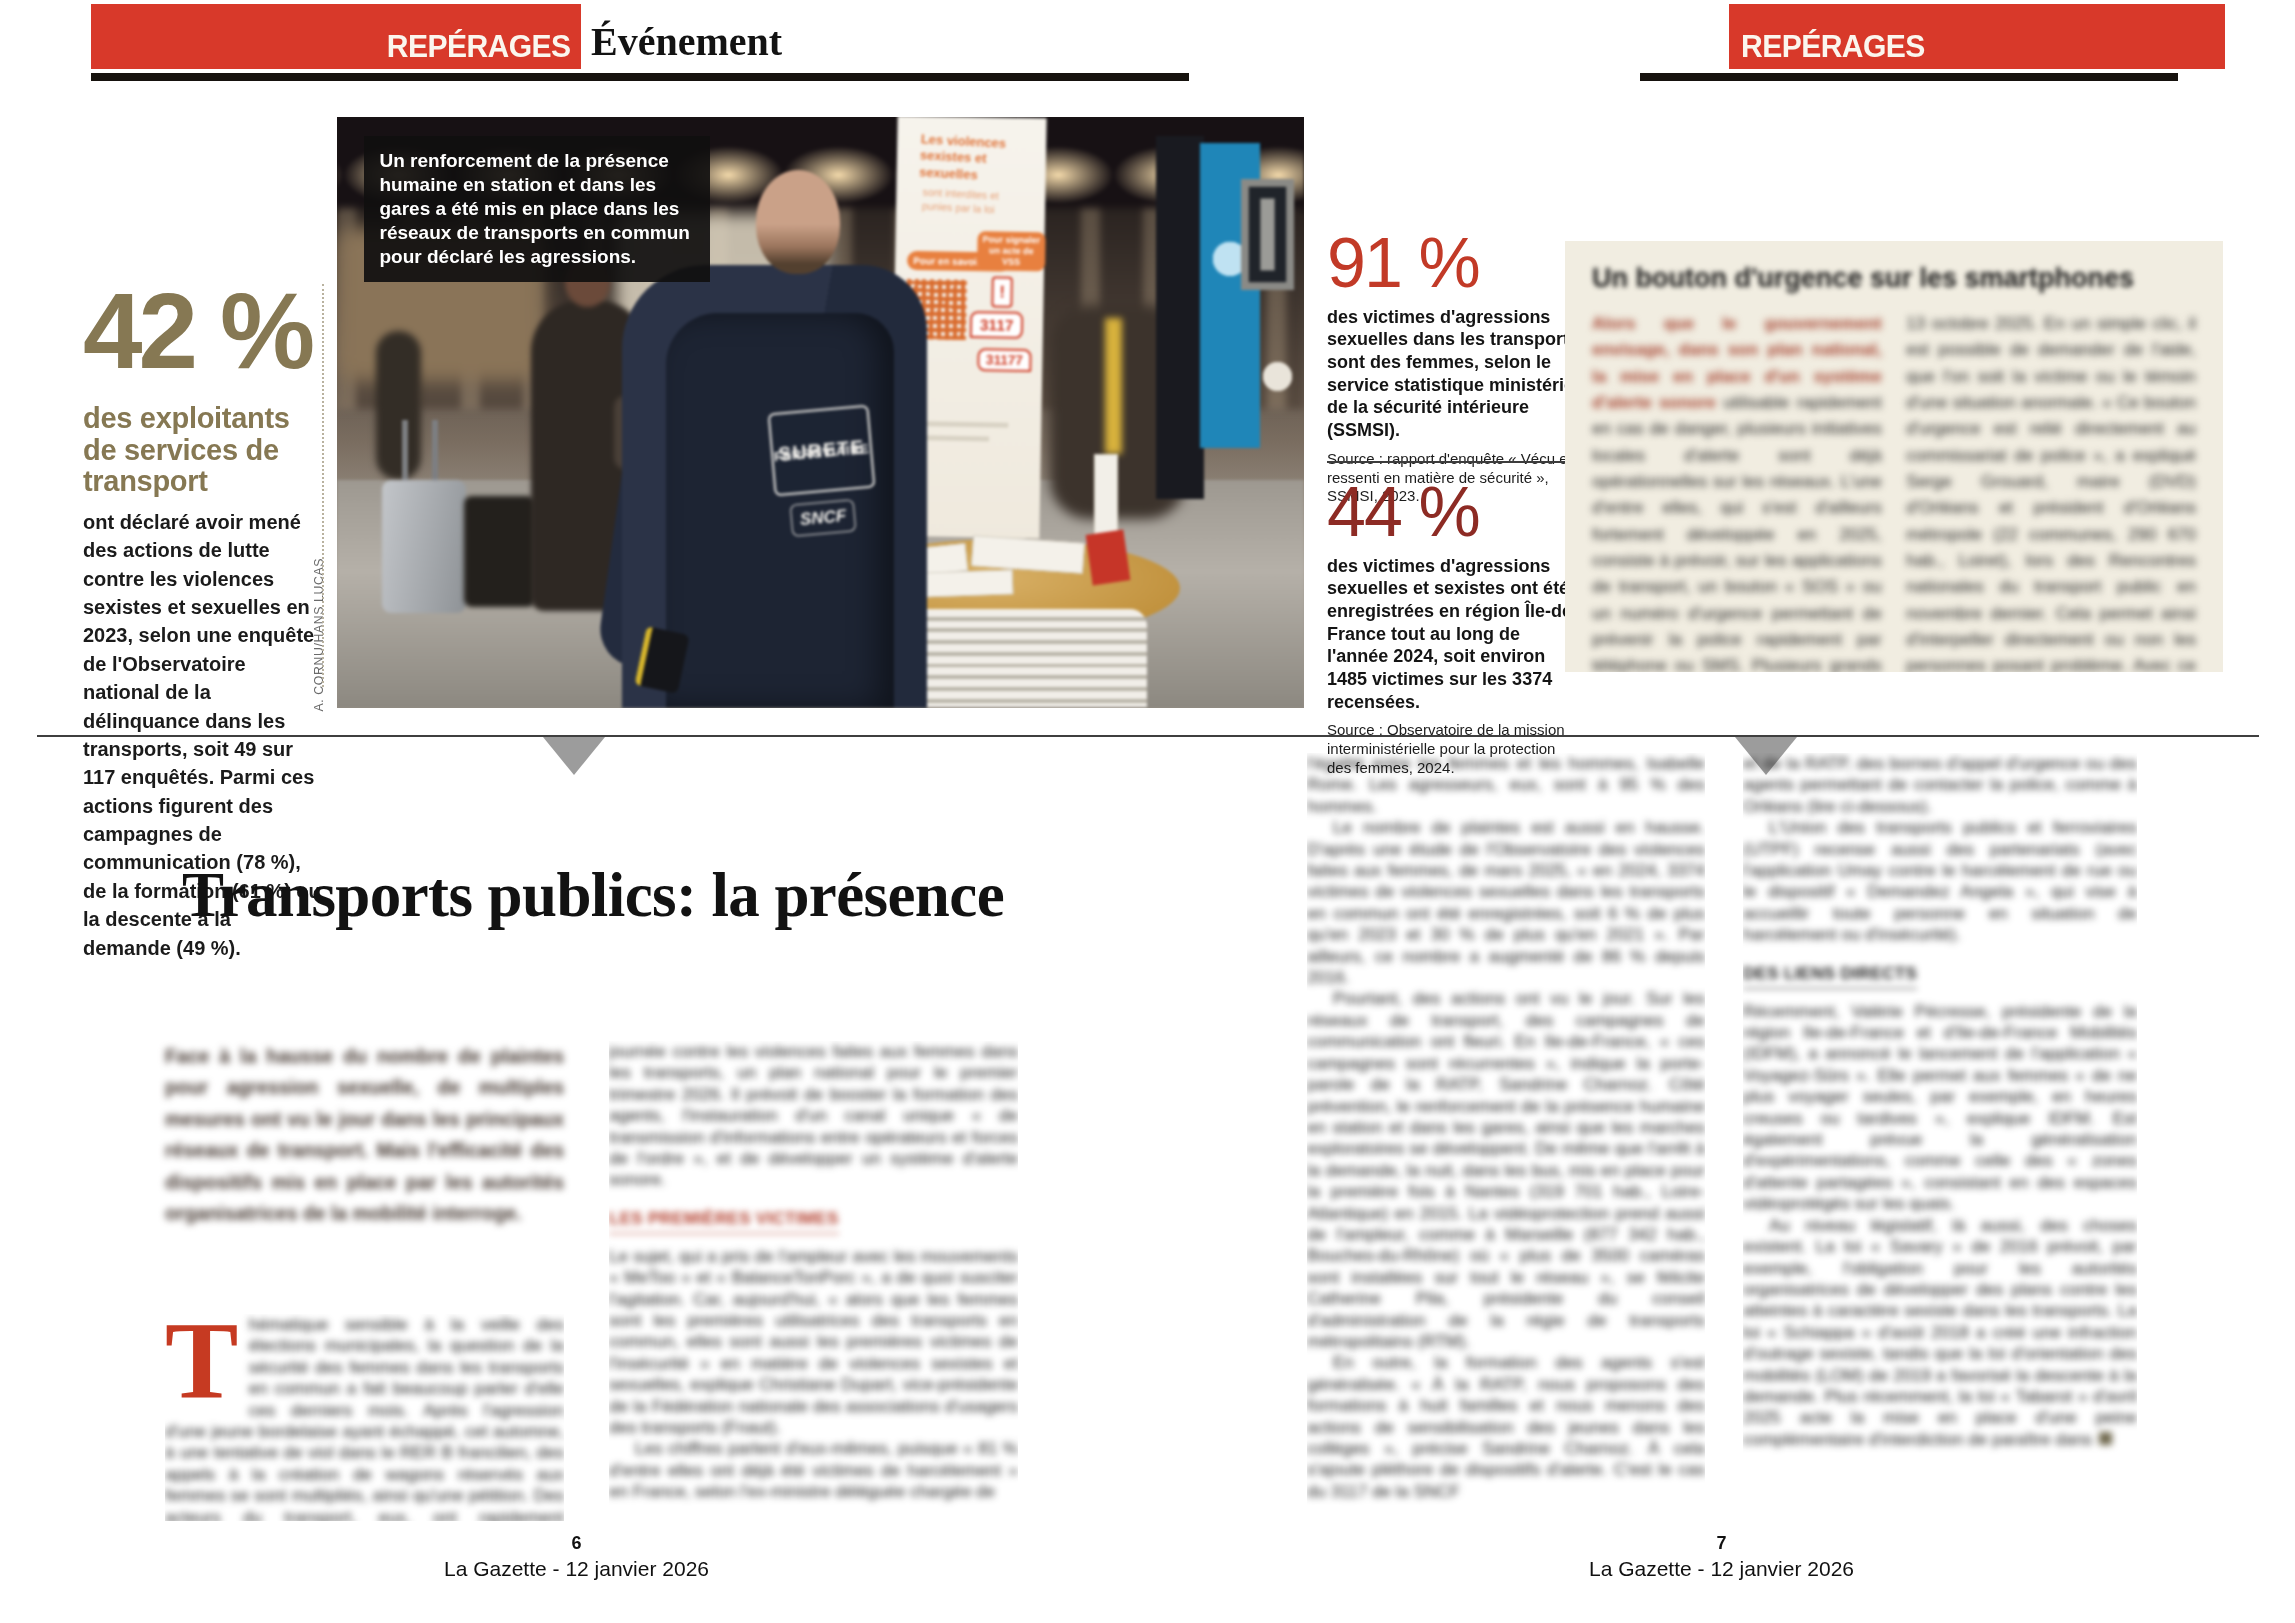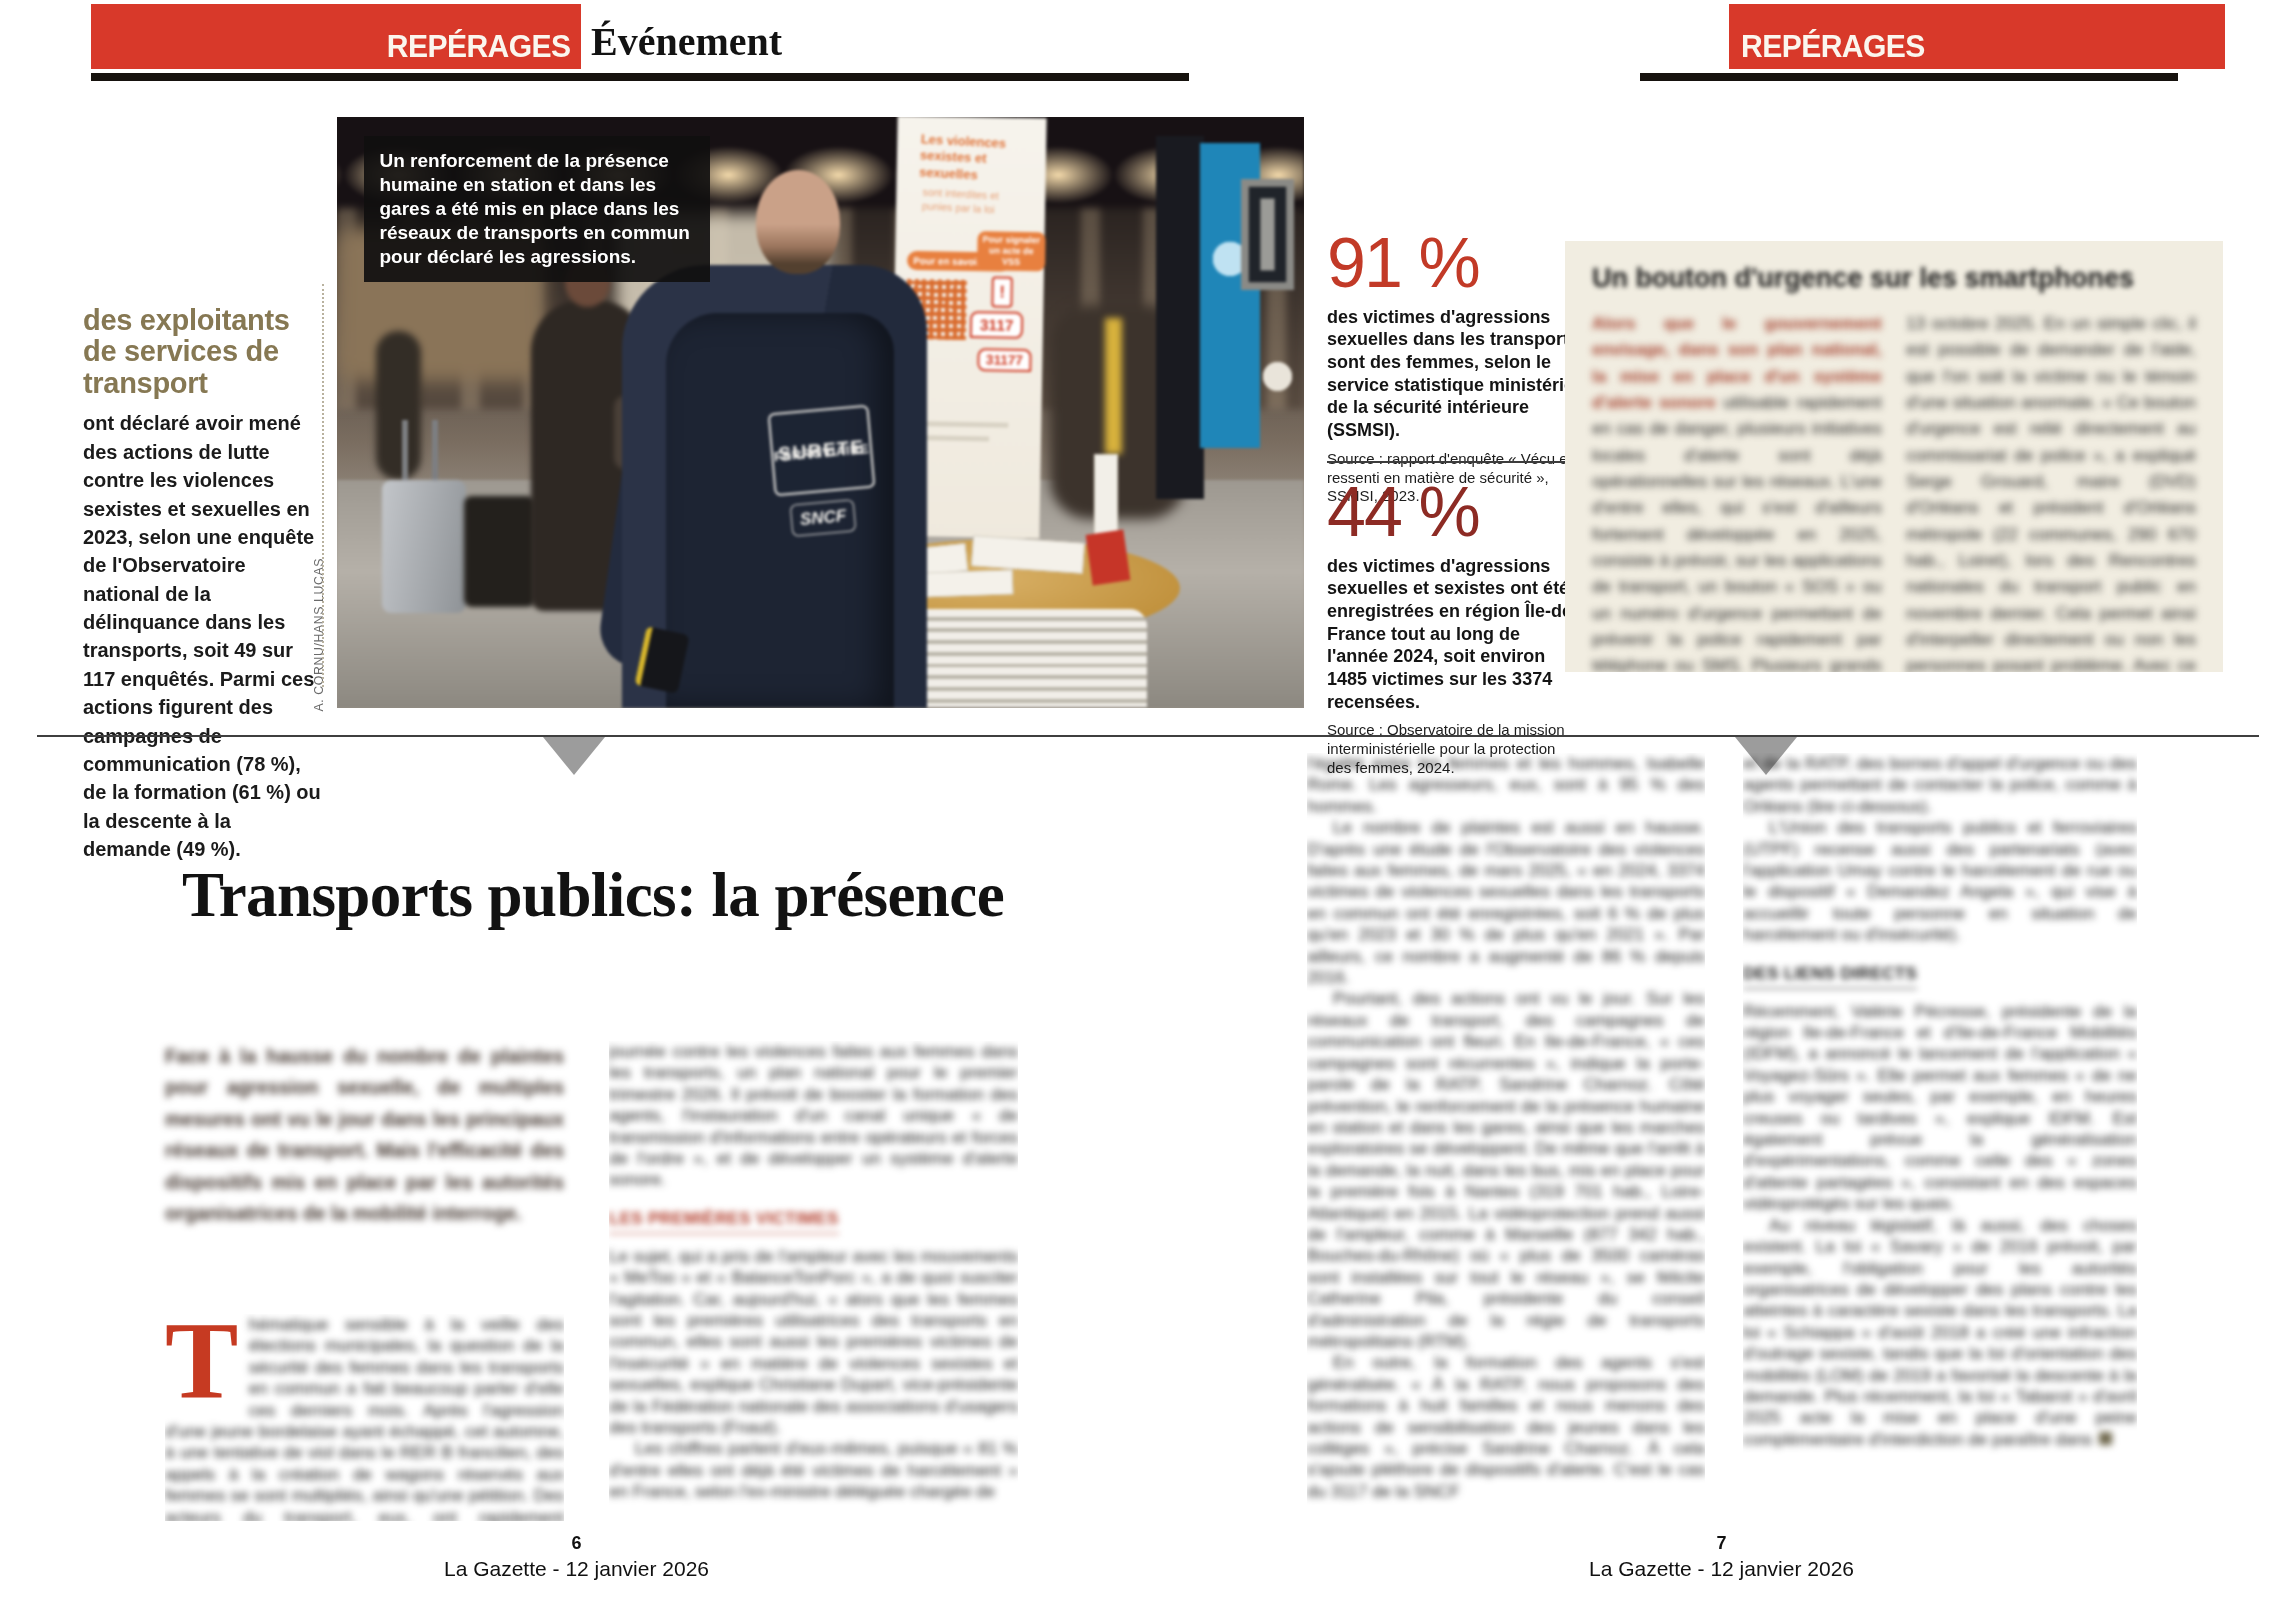--- a/index.html
+++ b/index.html
@@ -244,20 +244,21 @@
         <span class="l1">SURETE</span>
         <span class="l2">FERROVIAIRE</span>
       </div>
       <div class="of-sncf">SNCF</div>
     </div>
     <figcaption class="photo-caption">Un renforcement de la présence humaine en station et dans les gares a été mis en place dans les réseaux de transports en commun pour déclaré les agressions.</figcaption>
   </figure>
   <div class="photo-credit">A. CORNU/HANS LUCAS</div>
 
   <aside class="stat-42">
+    <div class="n-42">42 %</div>
     <div class="t-42">des exploitants de services de transport</div>
     <div class="b-42">ont déclaré avoir mené des actions de lutte contre les violences sexistes et sexuelles en 2023, selon une enquête de l'Observatoire national de la délinquance dans les transports, soit 49 sur 117 enquêtés. Parmi ces actions figurent des campagnes de communication (78 %), de la formation (61 %) ou la descente à la demande (49 %).</div>
   </aside>
   <div class="dotted-rule"></div>
 
   <aside class="stat-col stat-91">
     <div class="n-big">91 %</div>
     <div class="stat-body">des victimes d'agressions sexuelles dans les transports sont des femmes, selon le service statistique ministériel de la sécurité intérieure (SSMSI).</div>
     <div class="stat-src">Source : rapport d'enquête « Vécu et ressenti en matière de sécurité », SSMSI, 2023.</div>
   </aside>

